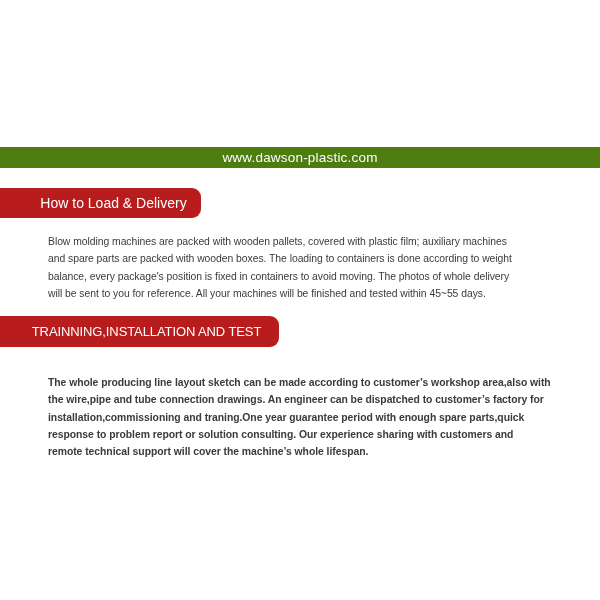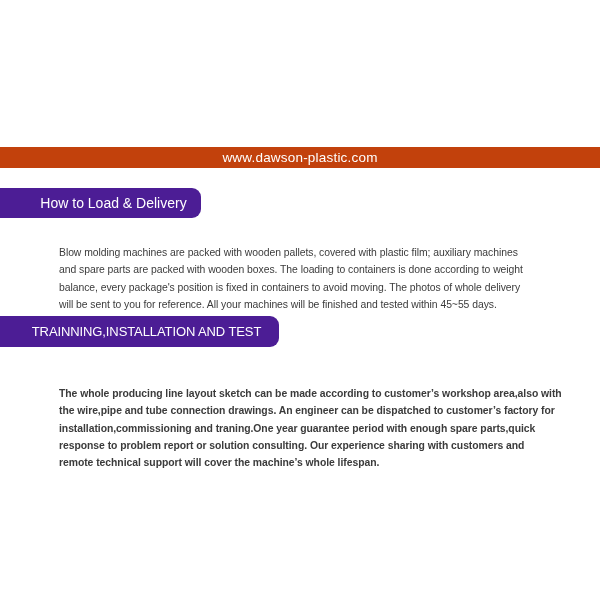--- a/index.html
+++ b/index.html
@@ -14,34 +14,34 @@
     background: #ffffff;
     overflow: hidden;
     font-family: "Liberation Sans", sans-serif;
   }
   .banner {
     position: absolute;
     left: 0;
     top: 147px;
     width: 600px;
     height: 21px;
-    background: #c2410c;
+    background: #4d7c0f;
     display: flex;
     align-items: center;
     justify-content: center;
   }
   .banner-text {
     color: #ffffff;
     font-size: 13.5px;
     letter-spacing: 0.2px;
   }
   .heading-badge {
     position: absolute;
     left: 0;
-    background: #4c1d95;
+    background: #b91c1c;
     border-radius: 0 9px 9px 0;
     display: flex;
     align-items: center;
     justify-content: center;
     color: #ffffff;
     box-sizing: border-box;
   }
   .badge-1 {
     top: 188px;
     width: 201px;
@@ -53,21 +53,21 @@
     top: 316px;
     width: 279px;
     height: 31px;
     padding-left: 14px;
     font-size: 13px;
     letter-spacing: -0.1px;
   }
   .body-par {
     position: absolute;
     left: 48px;
-    margin: 11px;
+    margin: 0;
     color: #3b3b3b;
     font-size: 10.4px;
     line-height: 17.3px;
     white-space: pre;
     letter-spacing: -0.05px;
   }
   .par-1 { top: 233px; }
   .par-2 { top: 374px; font-weight: bold; }
 </style>
 </head>

